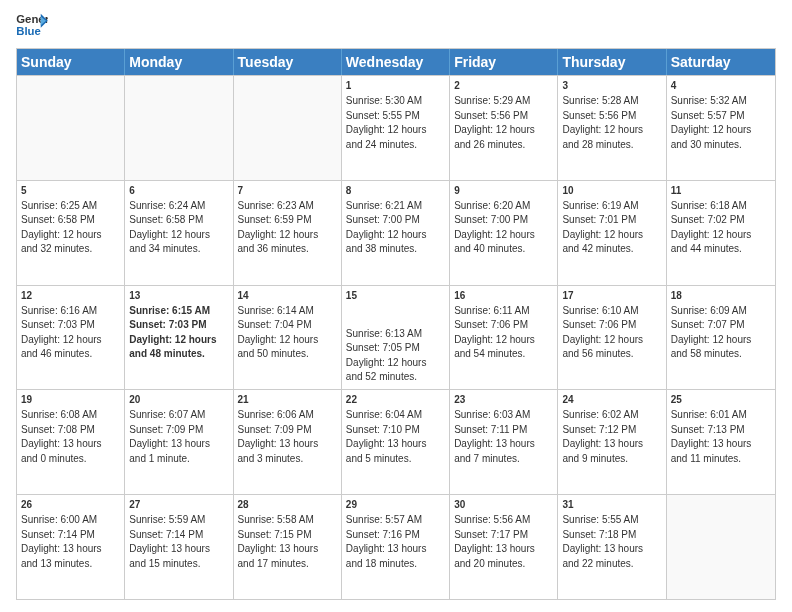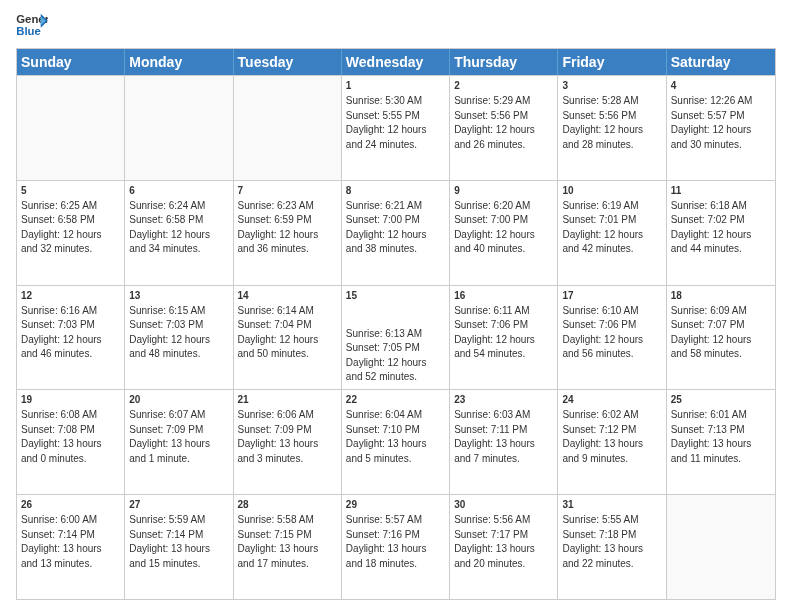--- a/index.html
+++ b/index.html
@@ -118,22 +118,22 @@
       <div class="subtitle"></div>
     </div>
   </div>
 
   <div class="calendar">
     <div class="cal-header-row">
     <div class="cal-header-cell">Sunday</div>
         <div class="cal-header-cell">Monday</div>
         <div class="cal-header-cell">Tuesday</div>
         <div class="cal-header-cell">Wednesday</div>
+        <div class="cal-header-cell">Friday</div>
         <div class="cal-header-cell">Thursday</div>
-        <div class="cal-header-cell">Friday</div>
         <div class="cal-header-cell">Saturday</div>
       </div>
     <div class="cal-body">
     <div class="cal-row">
           <div class="cal-cell empty"></div>
           <div class="cal-cell empty"></div>
           <div class="cal-cell empty"></div>
           <div class="cal-cell">
             <span class="cell-date">1</span>
             <div class="cell-info" style="white-space: pre-line;">Sunrise: 5:30 AM
@@ -150,21 +150,21 @@
           </div>
           <div class="cal-cell">
             <span class="cell-date">3</span>
             <div class="cell-info" style="white-space: pre-line;">Sunrise: 5:28 AM
 Sunset: 5:56 PM
 Daylight: 12 hours
 and 28 minutes.</div>
           </div>
           <div class="cal-cell">
             <span class="cell-date">4</span>
-            <div class="cell-info" style="white-space: pre-line;">Sunrise: 12:26 AM
+            <div class="cell-info" style="white-space: pre-line;">Sunrise: 5:32 AM
 Sunset: 5:57 PM
 Daylight: 12 hours
 and 30 minutes.</div>
           </div>
         </div>
         <div class="cal-row">
           <div class="cal-cell">
             <span class="cell-date">5</span>
             <div class="cell-info" style="white-space: pre-line;">Sunrise: 6:25 AM
 Sunset: 6:58 PM
@@ -217,21 +217,21 @@
         <div class="cal-row">
           <div class="cal-cell">
             <span class="cell-date">12</span>
             <div class="cell-info" style="white-space: pre-line;">Sunrise: 6:16 AM
 Sunset: 7:03 PM
 Daylight: 12 hours
 and 46 minutes.</div>
           </div>
           <div class="cal-cell">
             <span class="cell-date">13</span>
-            <div class="cell-info" style="white-space: pre-line;">Sunrise: 6:15 AM
+            <div class="cell-info" style="white-space: pre-line; font-weight: bold;">Sunrise: 6:15 AM
 Sunset: 7:03 PM
 Daylight: 12 hours
 and 48 minutes.</div>
           </div>
           <div class="cal-cell">
             <span class="cell-date">14</span>
             <div class="cell-info" style="white-space: pre-line;">Sunrise: 6:14 AM
 Sunset: 7:04 PM
 Daylight: 12 hours
 and 50 minutes.</div>

